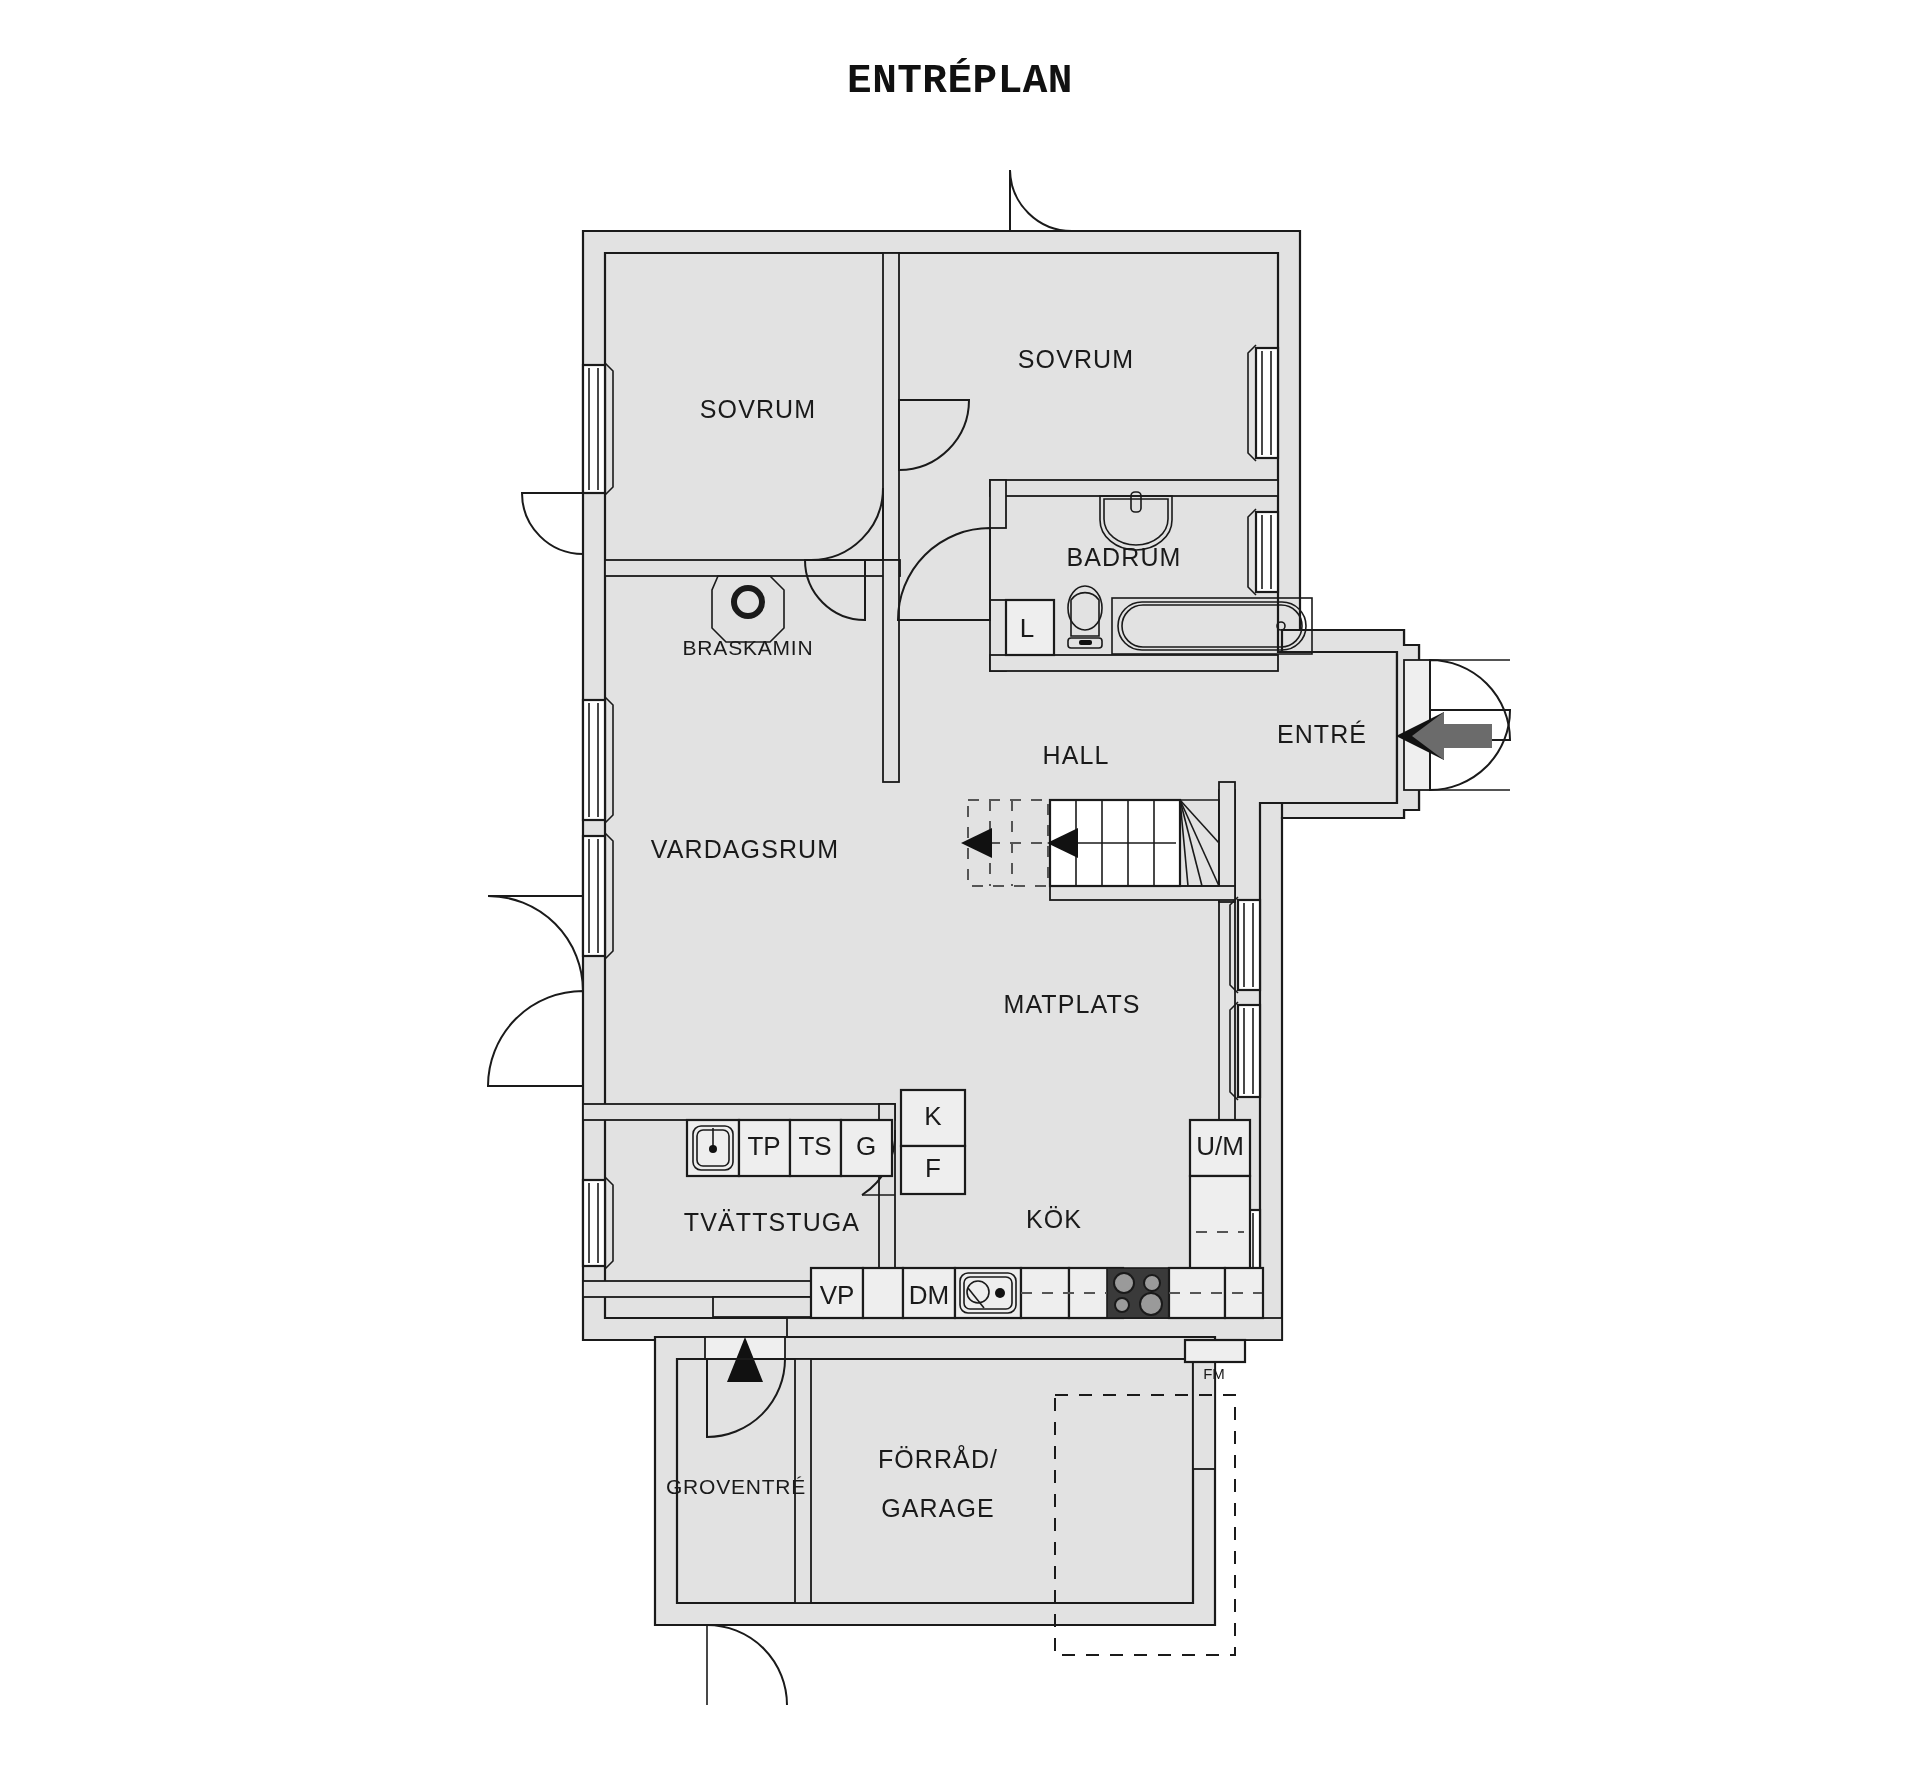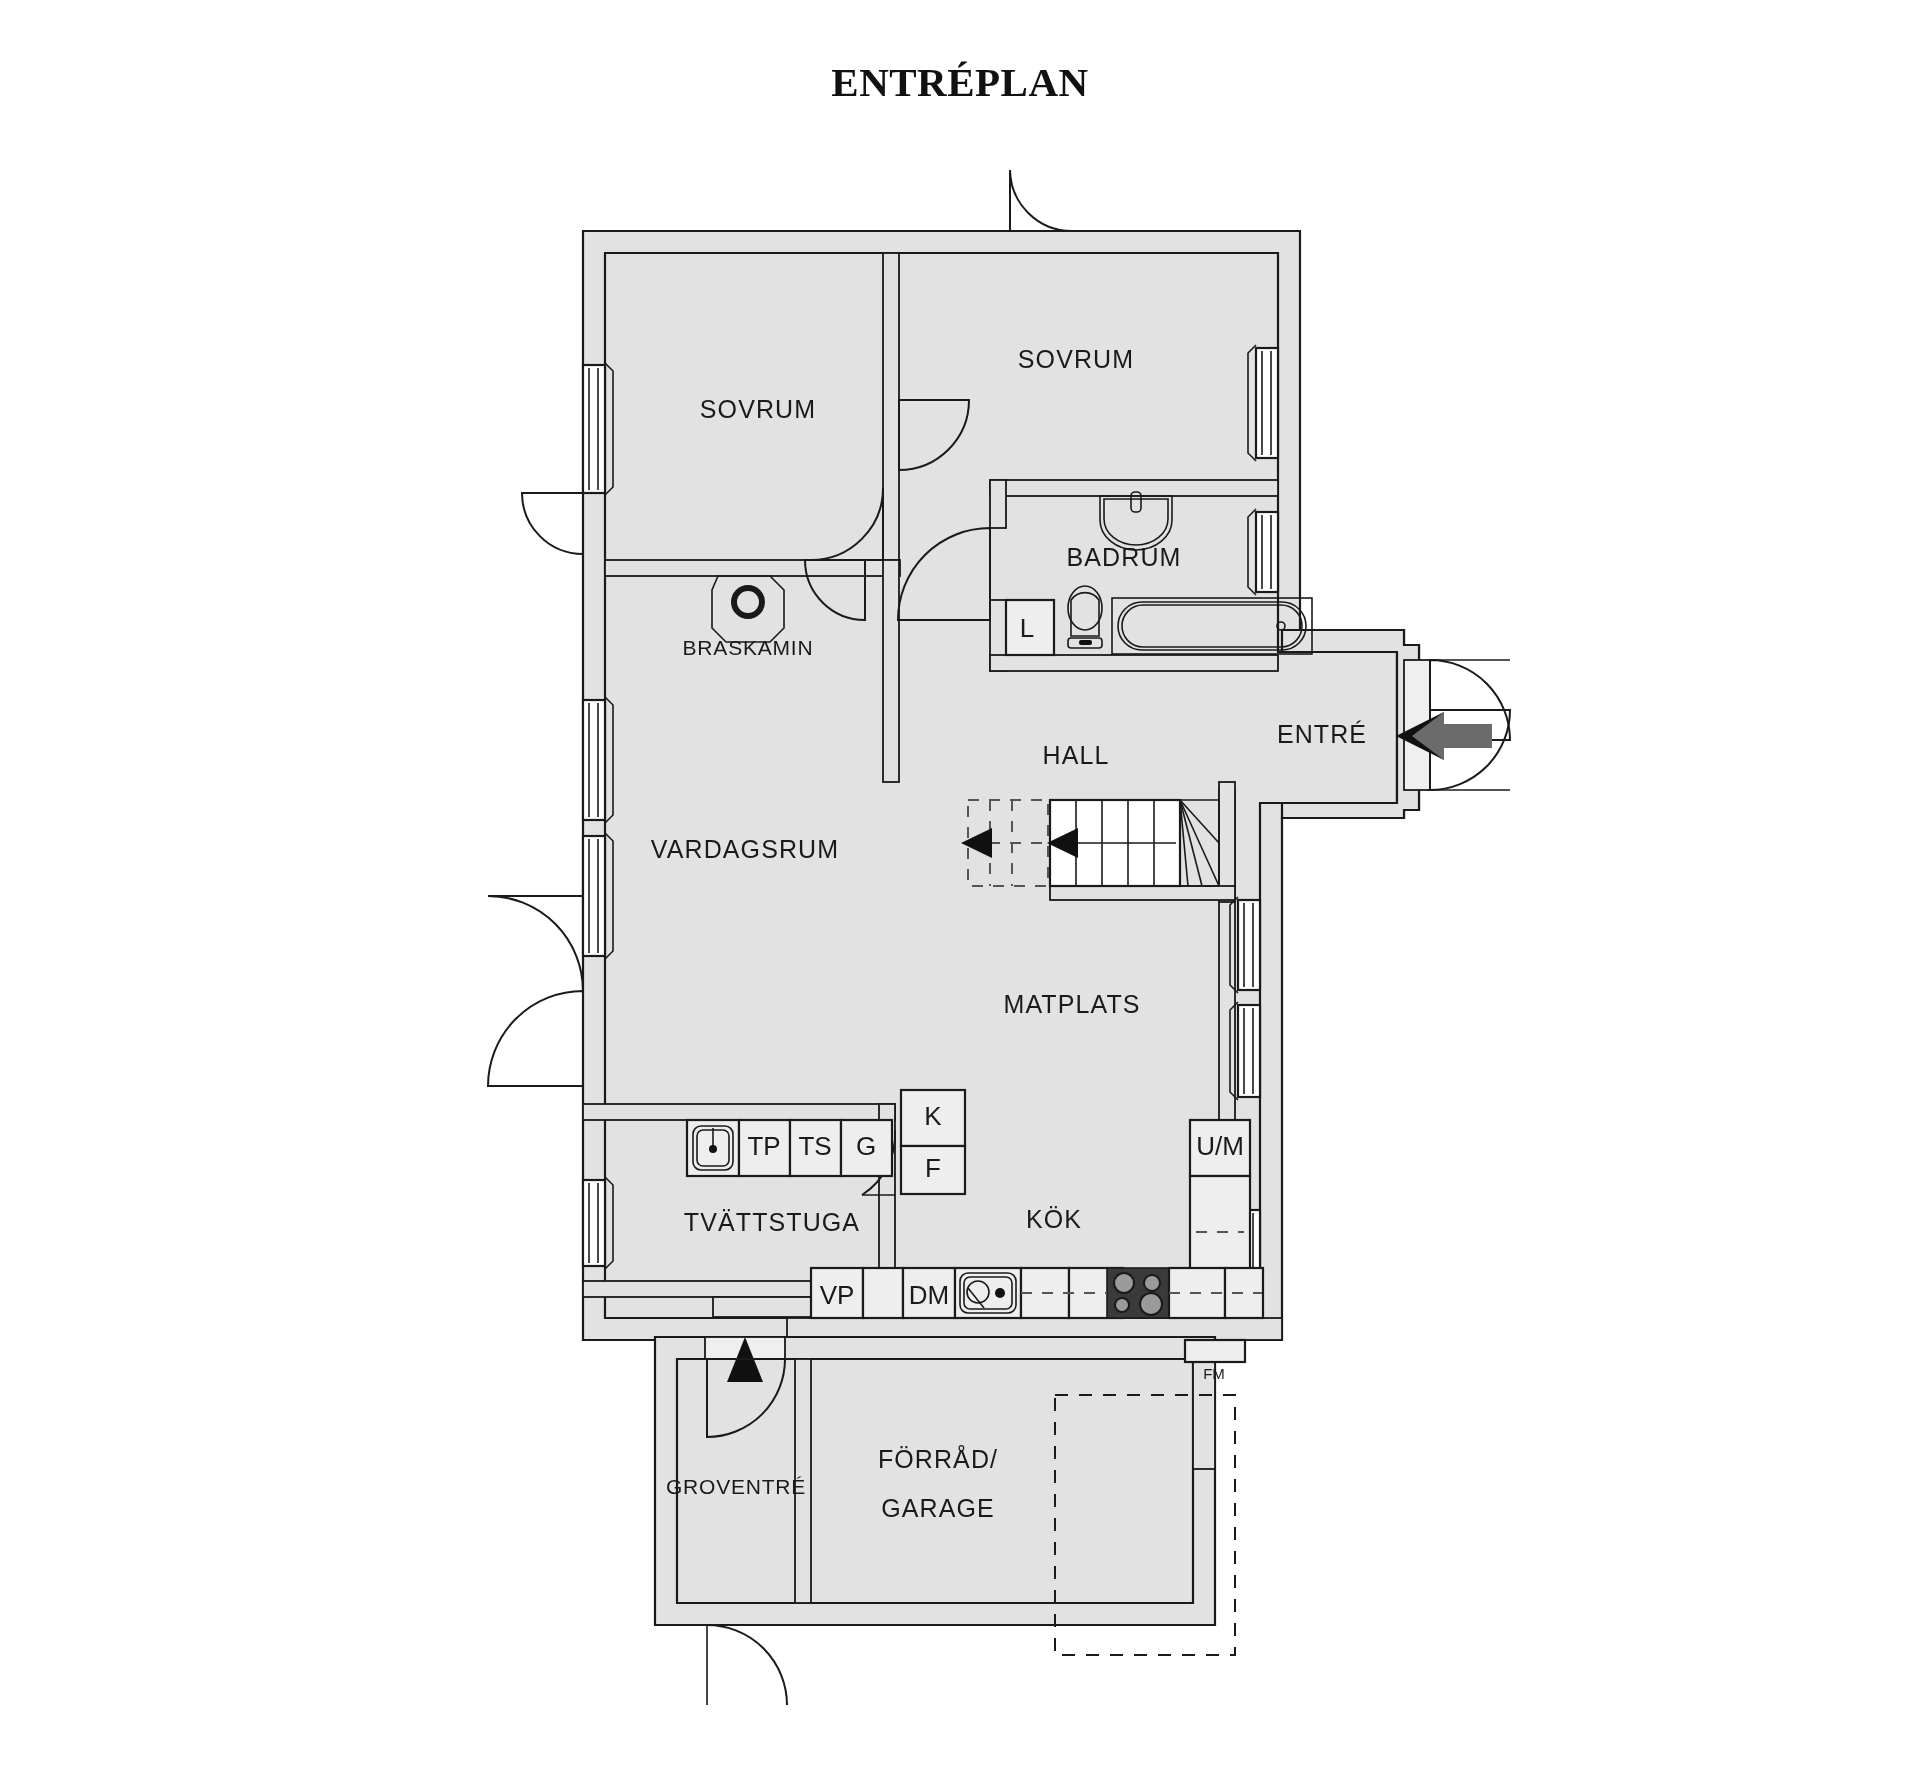--- a/index.html
+++ b/index.html
@@ -19,21 +19,21 @@
     left: 0; top: 0;
     width: 1920px;
     height: 1787px;
   }
   .plan-title {
     position: absolute;
     left: 0;
     top: 58px;
     width: 1920px;
     text-align: center;
-    font-family: Liberation Serif, serif;
+    font-family: Liberation Mono, monospace;
     font-weight: bold;
     font-size: 41px;
     letter-spacing: 0.5px;
     color: #111111;
   }
   svg { display: block; }
 
   
   .wall      { fill: #e2e2e2; stroke: #1a1a1a; stroke-width: 2.2; }
   .wall-thin { fill: #e2e2e2; stroke: #1a1a1a; stroke-width: 1.8; }

